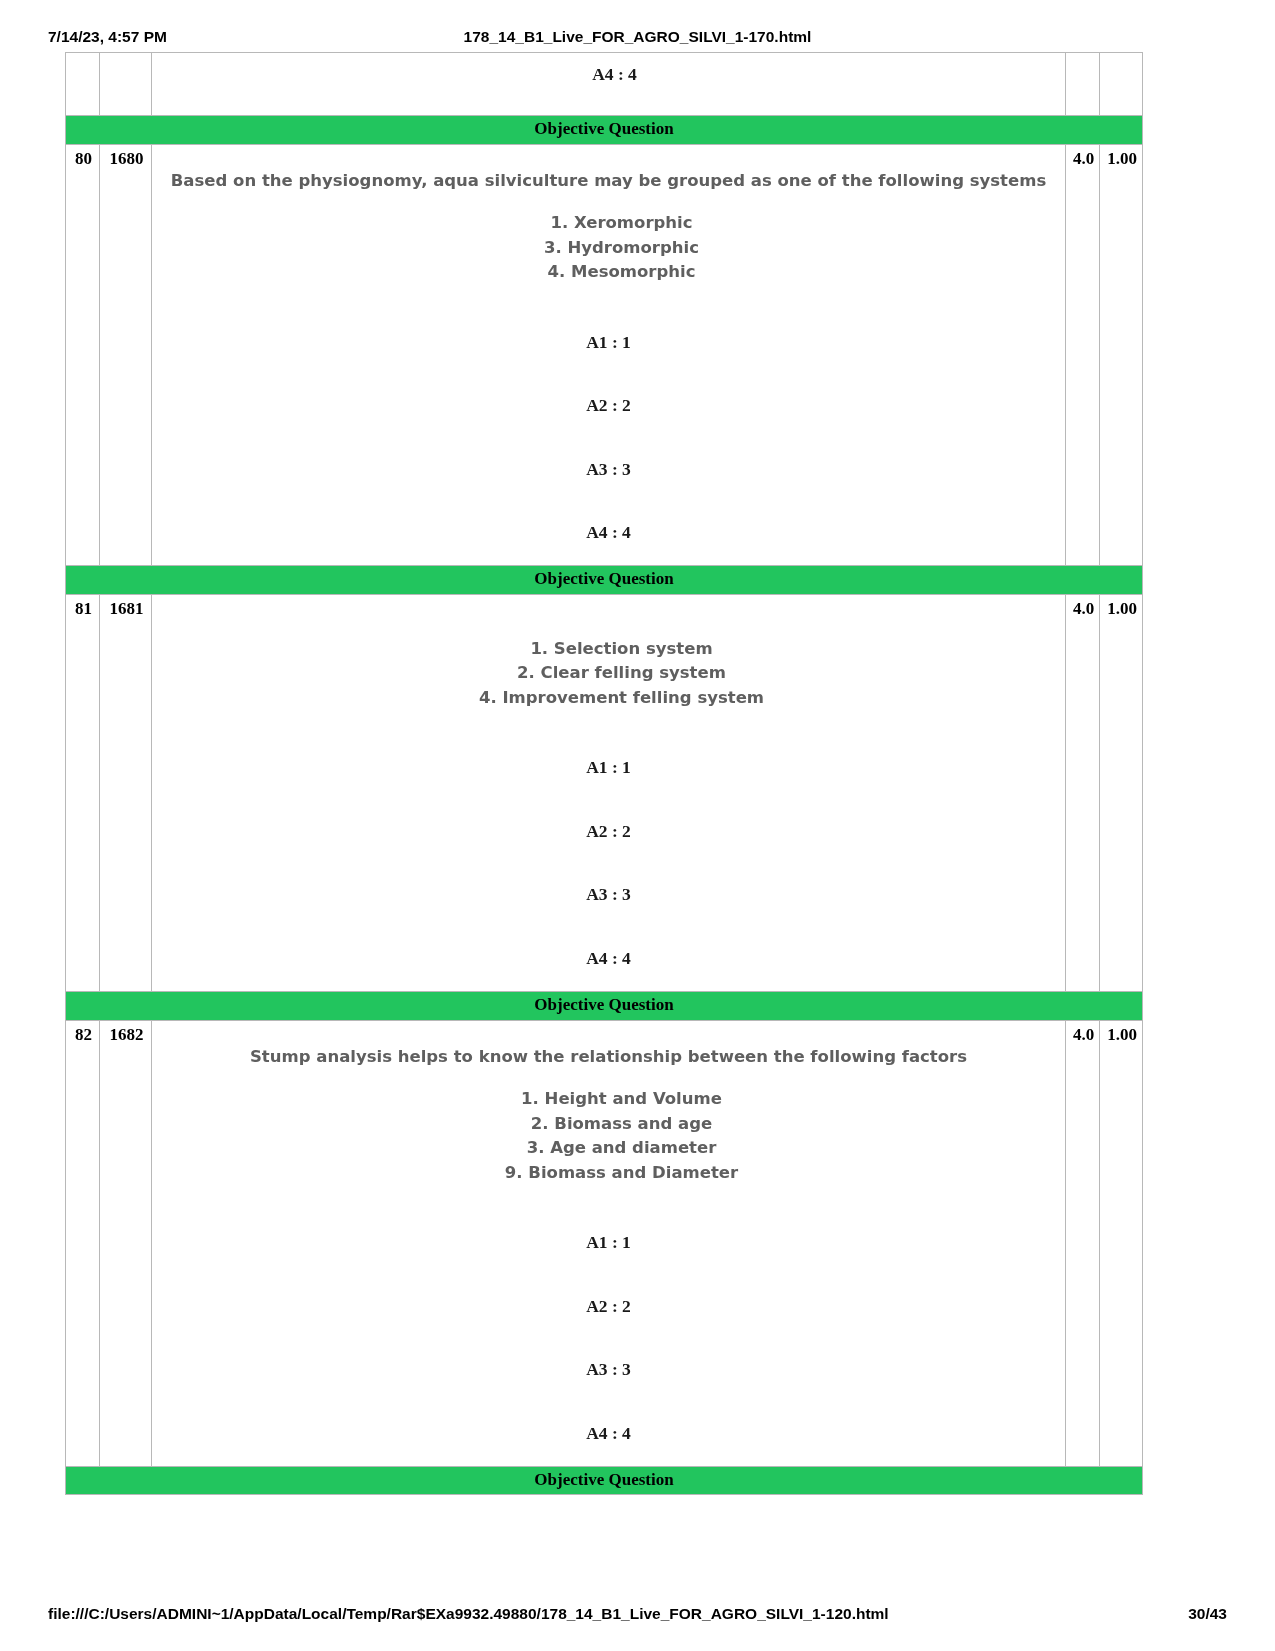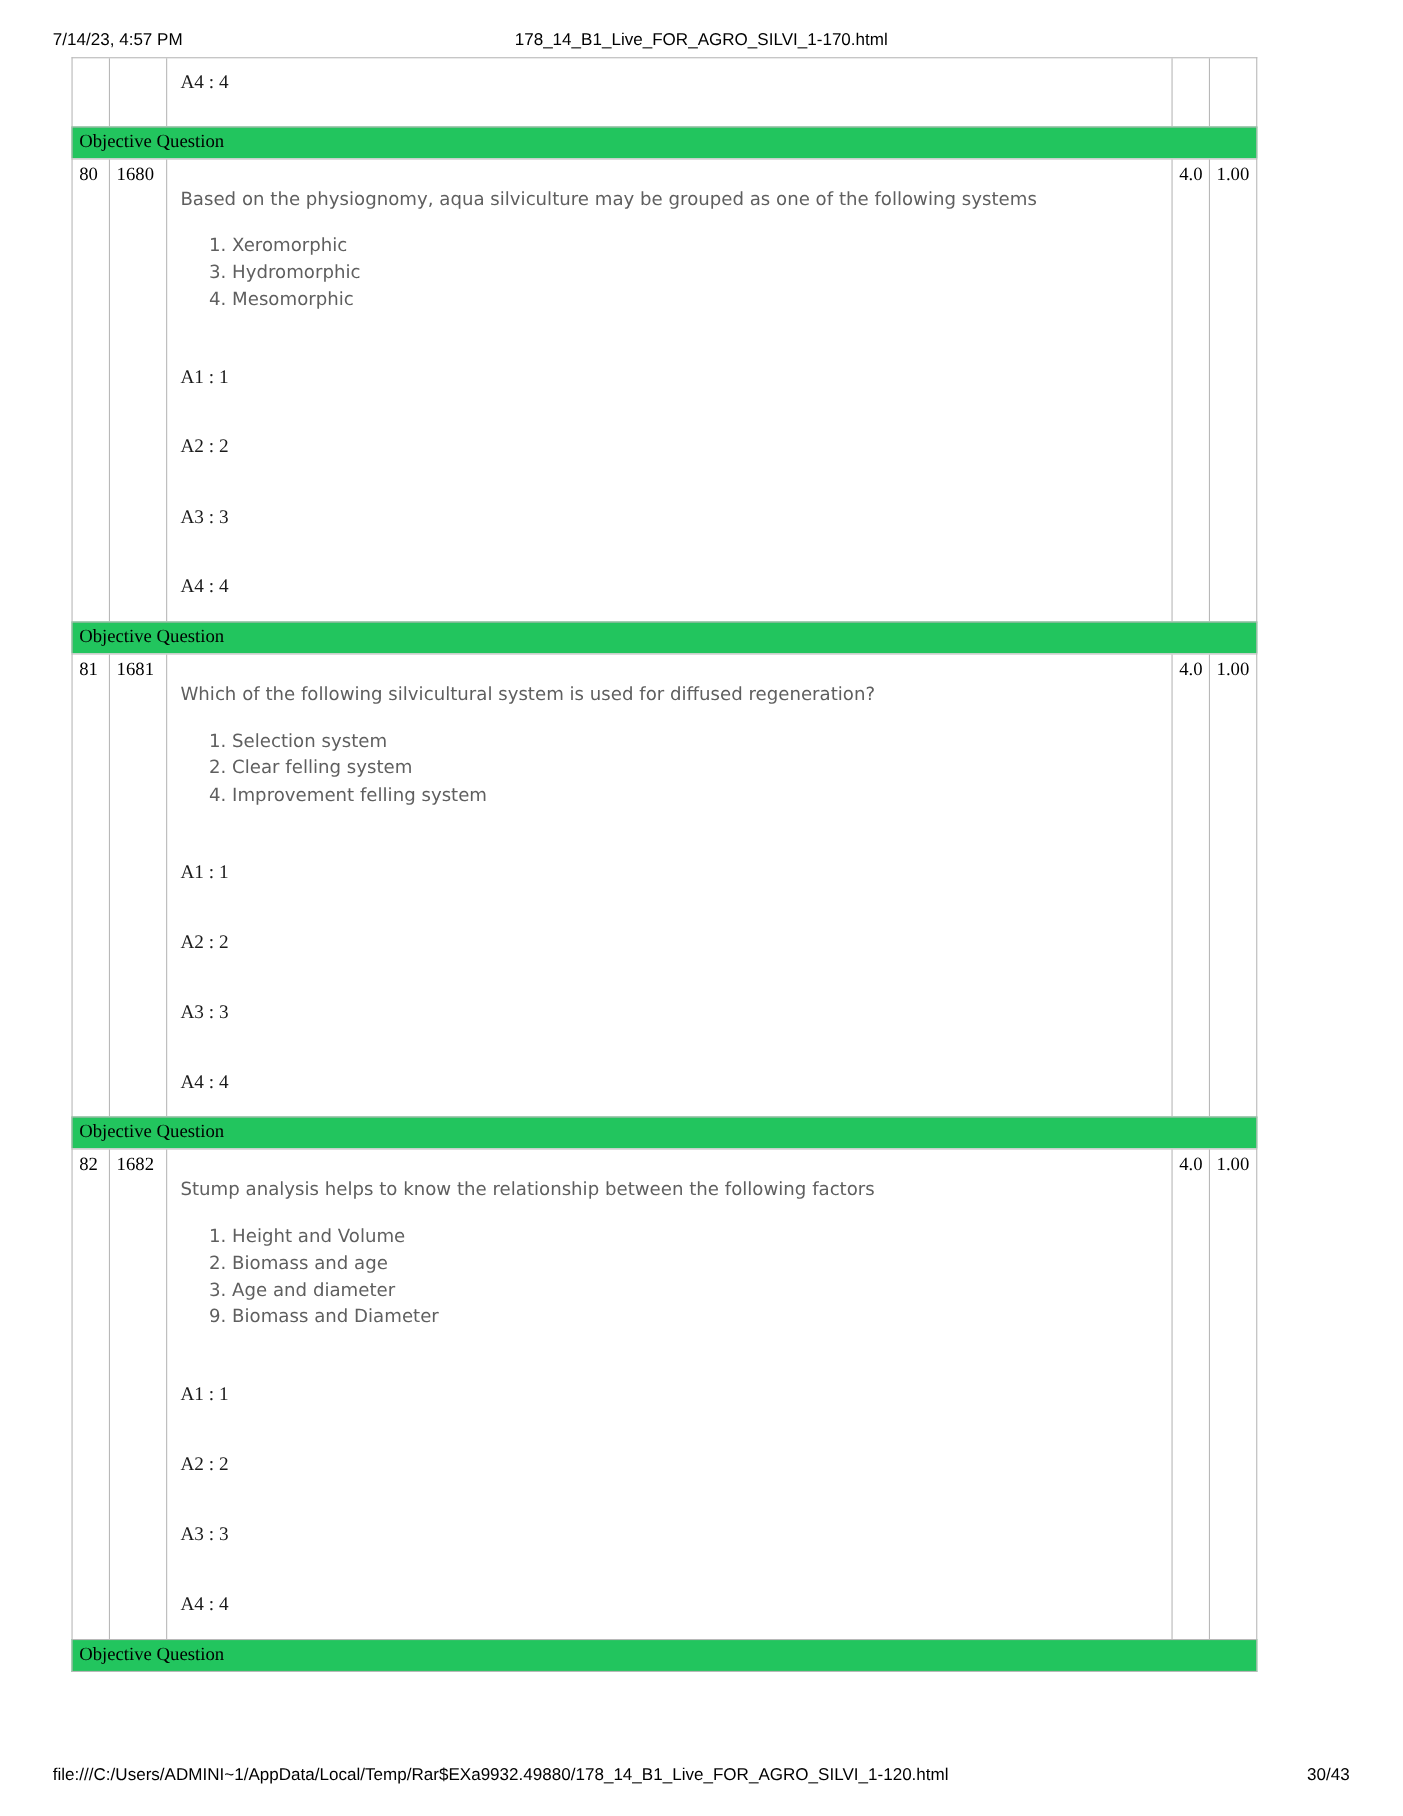--- a/index.html
+++ b/index.html
@@ -14,20 +14,21 @@
     color: #000000;
     position: relative;
     overflow: hidden;
   }
   .page {
     position: relative;
     width: 1039px;
     height: 1651px;
     box-sizing: border-box;
     padding: 0 51px;
+    font-weight: bold;
   }
 
   
   .browser-header {
     position: absolute;
     top: 28px;
     left: 0;
     width: 1275px;
     height: 20px;
     font-family: "Liberation Sans", "DejaVu Sans", sans-serif;
@@ -71,20 +72,21 @@
     right: 48px;
     top: 0;
     white-space: nowrap;
   }
 
   .outer-frame {
     position: absolute;
     left: 65px;
     top: 52px;
     width: 1078px;
+    text-align: center;
   }
 
   .qblock {
     border: 1px solid #b8b8b8;
     border-bottom: none;
     display: flex;
     width: 100%;
     box-sizing: border-box;
     background: #fff;
   }
@@ -203,21 +205,20 @@
       <div class="cell c-neg">1.00</div>
     </div>
 
     <div class="section-row">Objective Question</div>
 
     <div class="qblock">
       <div class="cell c-num">81</div>
       <div class="cell c-id">1681</div>
       <div class="cell c-body">
         <div class="qbody-inner">
-          <p class="qtext">Which of the following silvicultural system is used for diffused regeneration?</p>
           <ul class="opt-list">
             <li>1. Selection system</li>
             <li>2. Clear felling system</li>
             <li>4. Improvement felling system</li>
           </ul>
           <ul class="ans-list">
             <li>A1 : 1</li>
             <li>A2 : 2</li>
             <li>A3 : 3</li>
             <li>A4 : 4</li>

